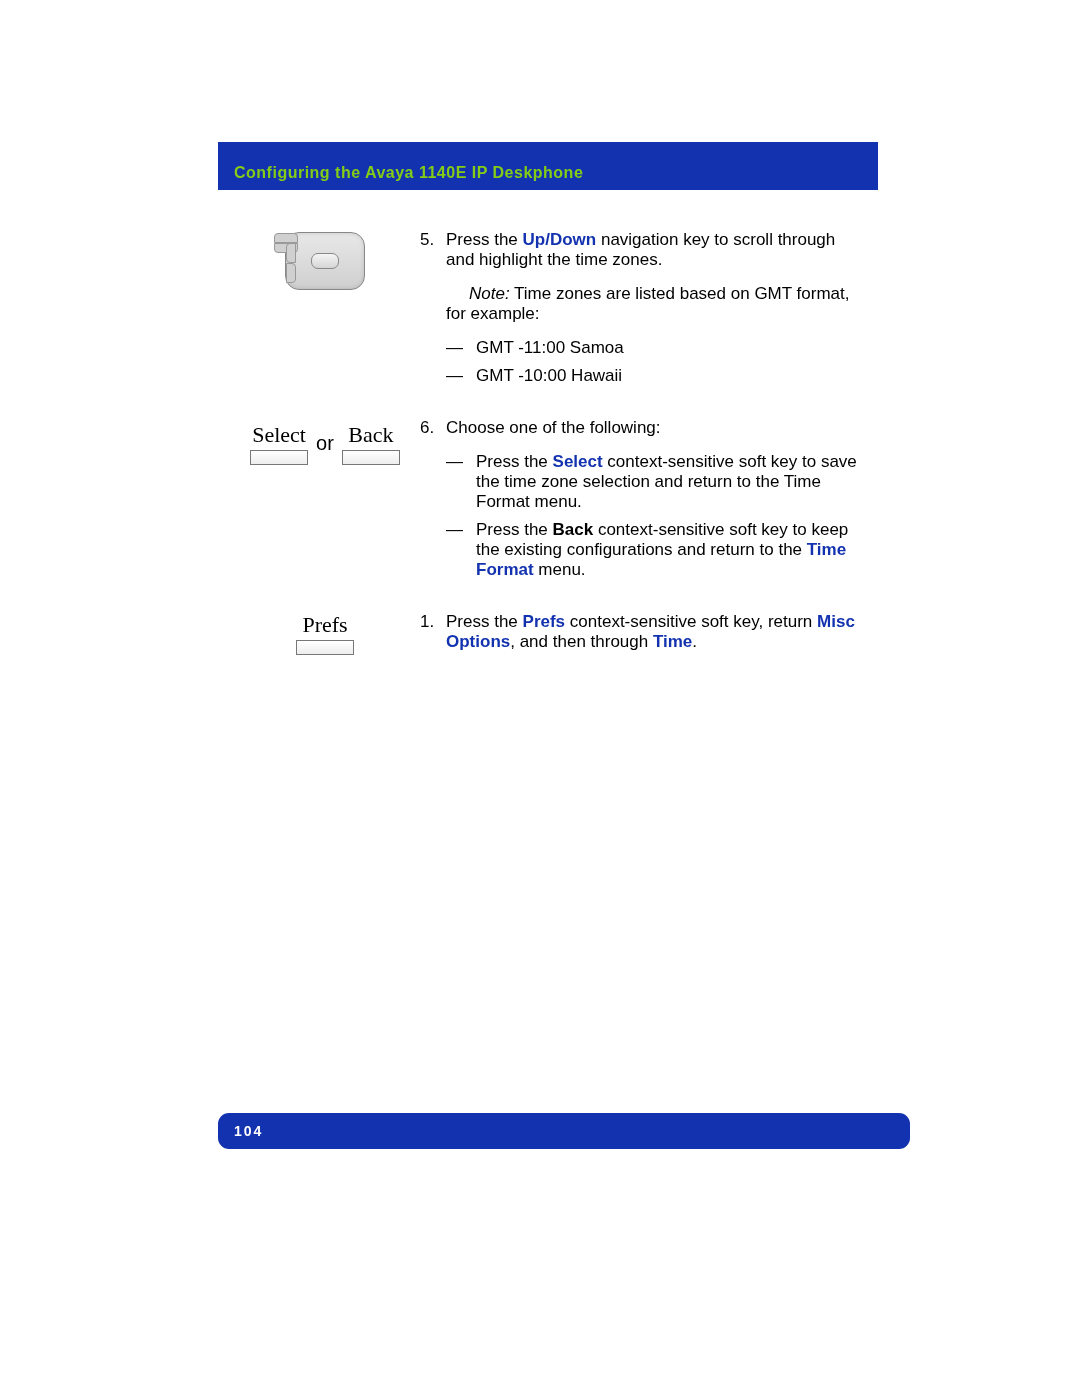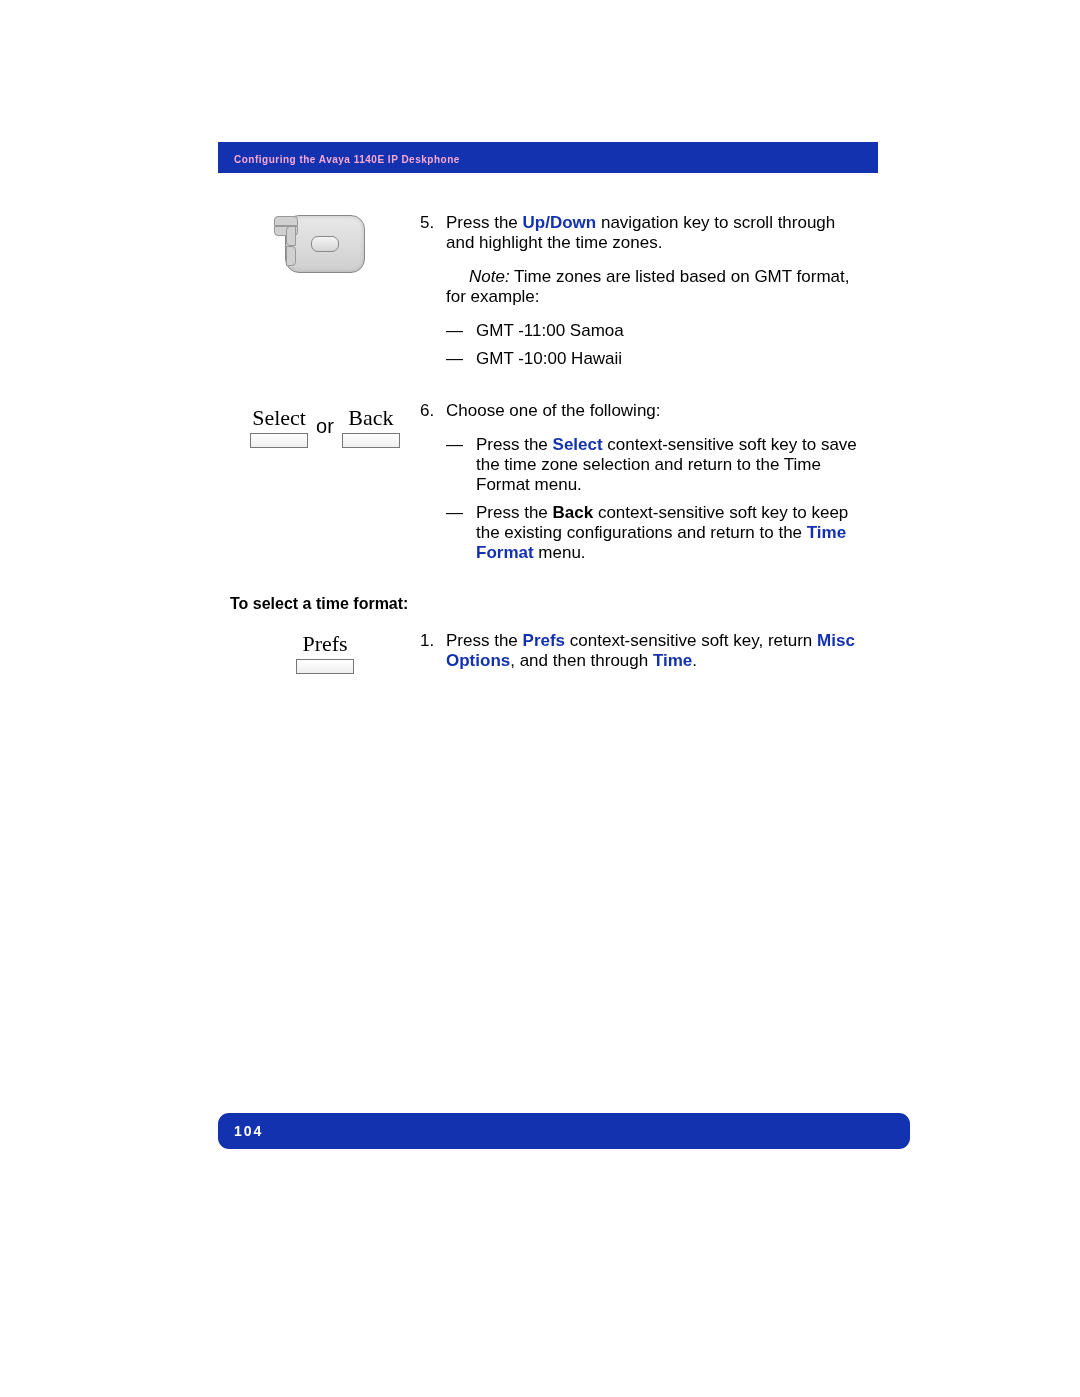--- a/index.html
+++ b/index.html
@@ -13,25 +13,25 @@
     position: relative;
   }
   .page {
     position: absolute;
     left: 218px;
     top: 142px;
     width: 660px;
   }
   .header-bar {
     background: #1332b0;
-    color: #f9a8d4;
+    color: #84cc16;
     font-weight: bold;
-    font-size: 10px;
+    font-size: 16px;
     letter-spacing: 0.5px;
-    padding: 12px 16px 8px 16px;
+    padding: 22px 16px 8px 16px;
   }
   .content {
     padding: 40px 12px 0 12px;
   }
   .row {
     display: flex;
     align-items: flex-start;
     margin-bottom: 18px;
   }
   .left-col {
@@ -235,21 +235,20 @@
                   <span>Press the </span><span class="black-bold">Back</span><span> context-sensitive soft key to keep the existing configurations and return to the </span><span class="blue-bold">Time Format</span><span> menu.</span>
                 </div>
               </div>
             </div>
           </div>
         </div>
       </div>
     </div>
 
 
-    <div class="section-heading">To select a time format:</div>
 
     <div class="row">
       <div class="left-col">
         <div class="single-softkey">
           <div class="softkey-label">Prefs</div>
           <div class="softkey-btn"></div>
         </div>
       </div>
       <div class="right-col">
         <div class="numbered">

